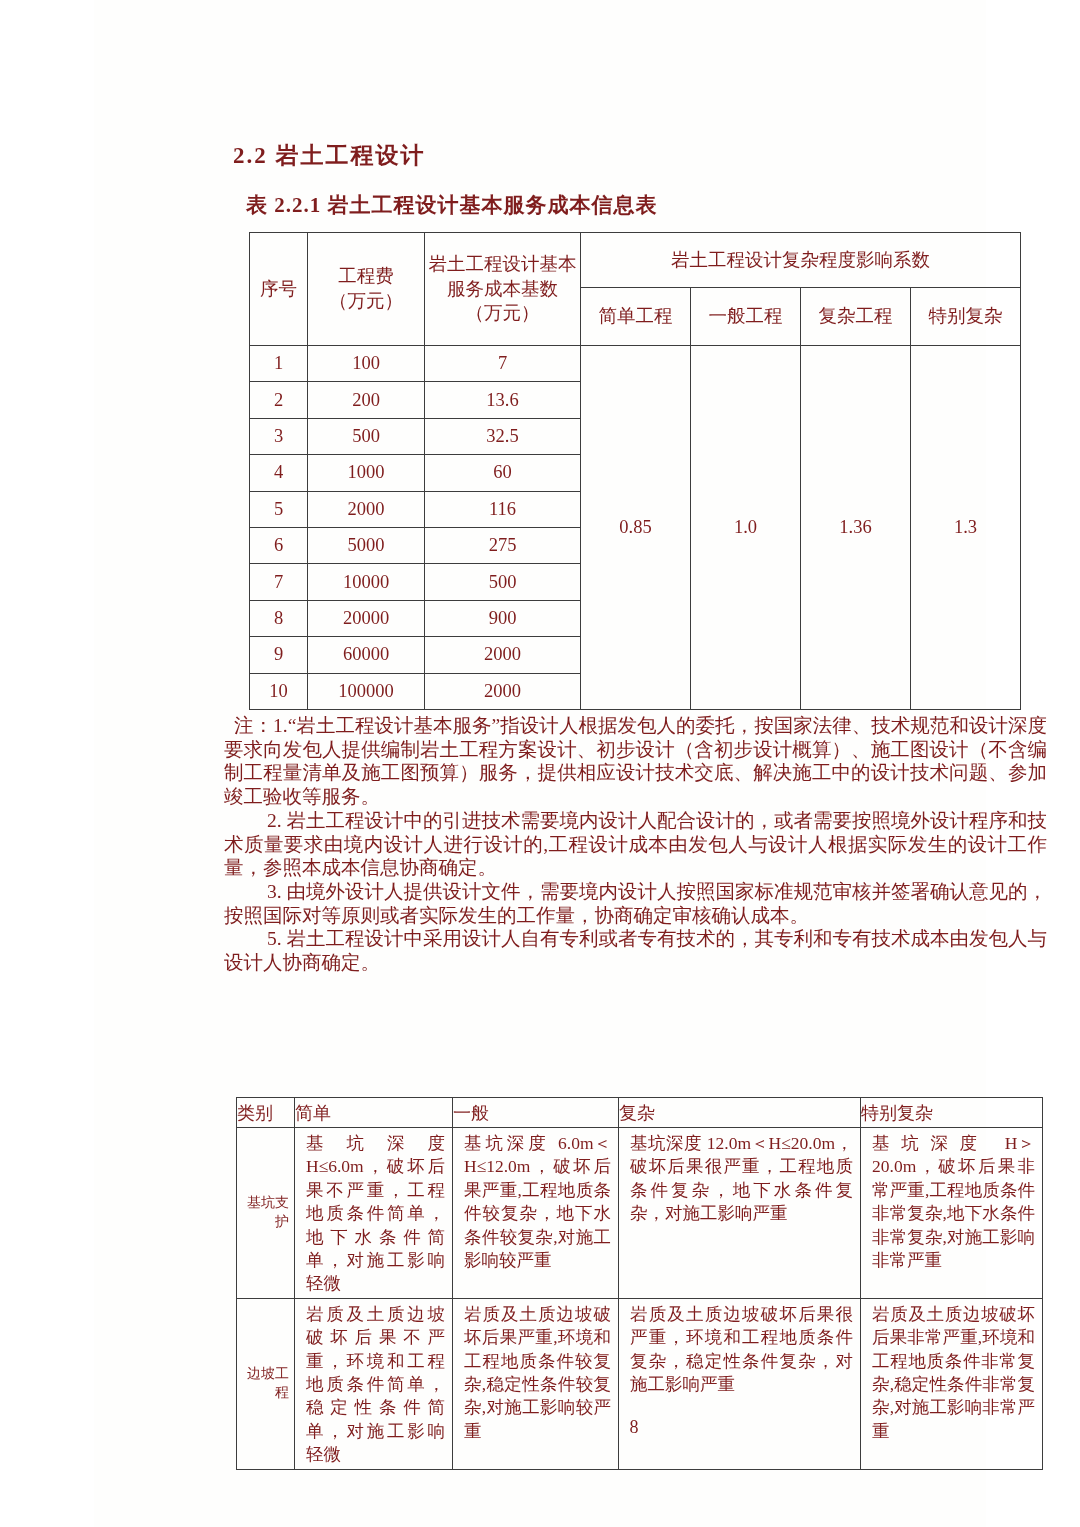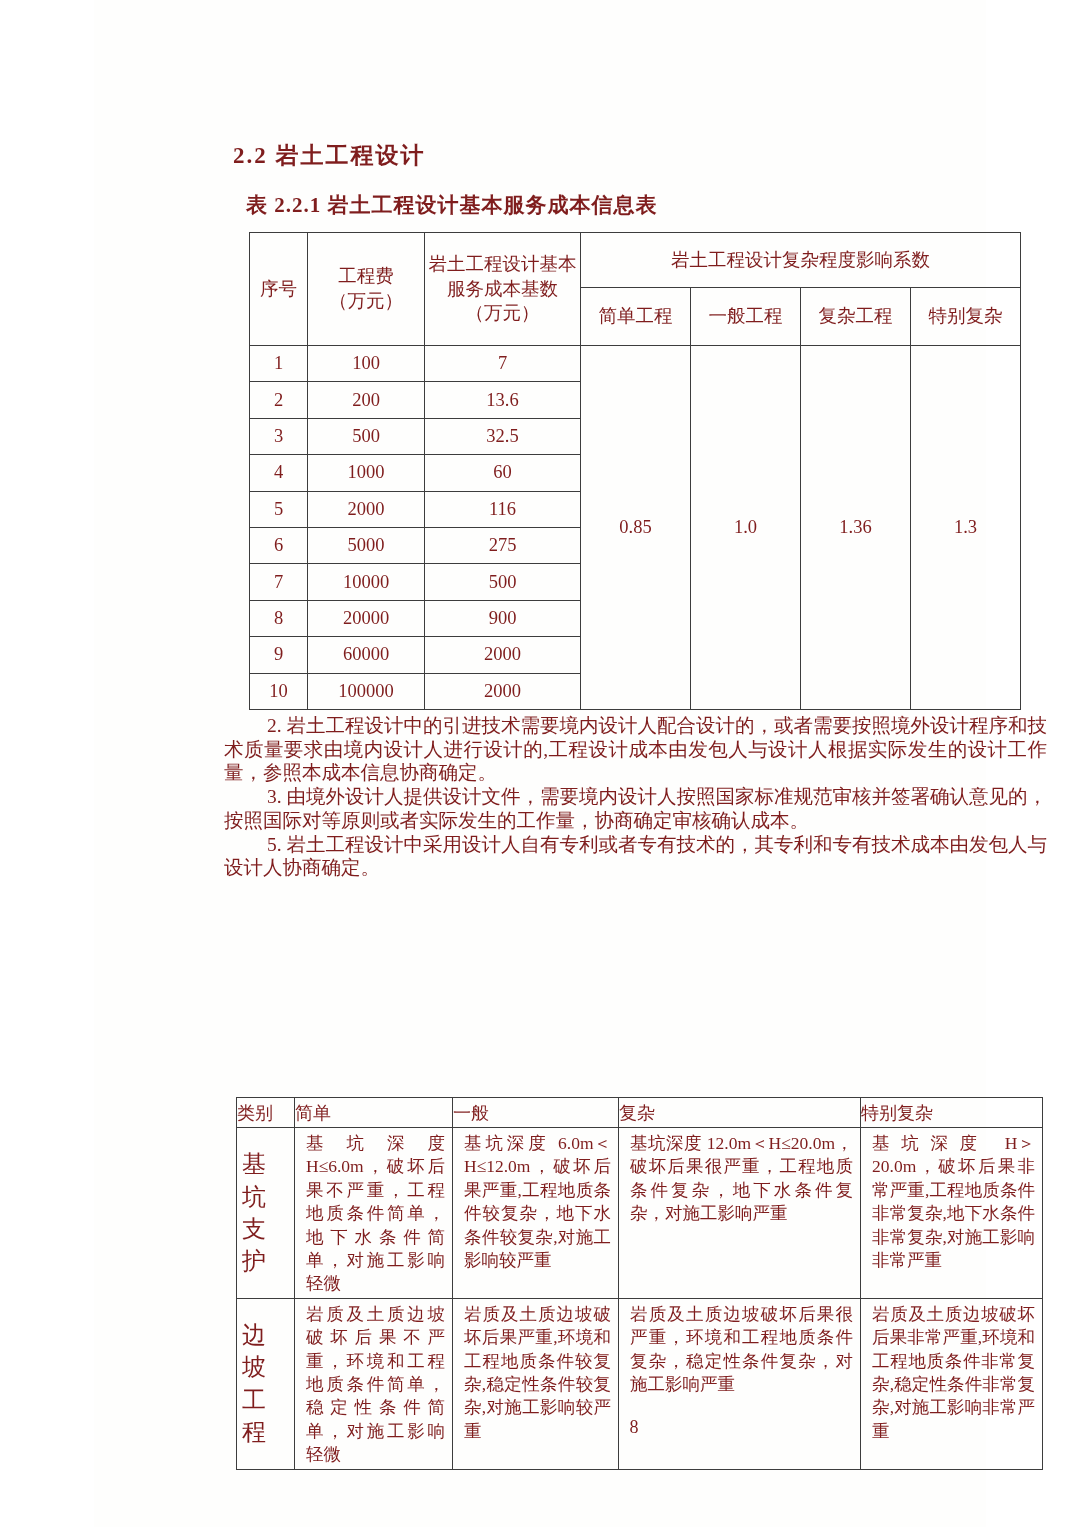--- a/index.html
+++ b/index.html
@@ -35,21 +35,21 @@
   .notes {
     position:absolute; left:130px; top:714px; width:823px;
     font-size:19.5px; line-height:23.7px; text-align:justify;
   }
   .notes p { text-indent:43px; }
   .notes p.first { text-indent:10px; }
 
   .t2-wrap { position:absolute; left:142px; top:1097px; }
   .t2 { width:806px; }
   .t2 th { height:30px; text-align:left; vertical-align:middle; font-size:18px; }
-  .t2 td.cat { text-align:left; vertical-align:middle; font-size:24px; line-height:1.35; padding:0 5px; }
+  .t2 td.cat { text-align:right; vertical-align:middle; font-size:14px; line-height:1.35; padding:0 5px; }
   .t2 td.desc {
     vertical-align:top; font-size:17.5px; line-height:23.4px;
     padding:4px 7px 2px 11px; text-align:justify;
   }
   .t2 tr.r1 { height:117px; }
   .t2 tr.r2 { height:118px; }
 
   .page-number {
     position:absolute; top:1417px; left:0; width:1080px;
     text-align:center; font-size:18px;
@@ -145,20 +145,21 @@
           <tr>
             <td>10</td>
             <td>100000</td>
             <td>2000</td>
           </tr>
         </tbody>
     </table>
   </div>
 
   <div class="notes">
+    <p class="first">注：1.“岩土工程设计基本服务”指设计人根据发包人的委托，按国家法律、技术规范和设计深度要求向发包人提供编制岩土工程方案设计、初步设计（含初步设计概算）、施工图设计（不含编制工程量清单及施工图预算）服务，提供相应设计技术交底、解决施工中的设计技术问题、参加竣工验收等服务。</p>
     <p>2. 岩土工程设计中的引进技术需要境内设计人配合设计的，或者需要按照境外设计程序和技术质量要求由境内设计人进行设计的,工程设计成本由发包人与设计人根据实际发生的设计工作量，参照本成本信息协商确定。</p>
     <p>3. 由境外设计人提供设计文件，需要境内设计人按照国家标准规范审核并签署确认意见的，按照国际对等原则或者实际发生的工作量，协商确定审核确认成本。</p>
     <p>5. 岩土工程设计中采用设计人自有专利或者专有技术的，其专利和专有技术成本由发包人与设计人协商确定。</p>
   </div>
 
 
   <div class="t2-wrap">
     <table class="t2">
       <colgroup>
         <col style="width:58px">

